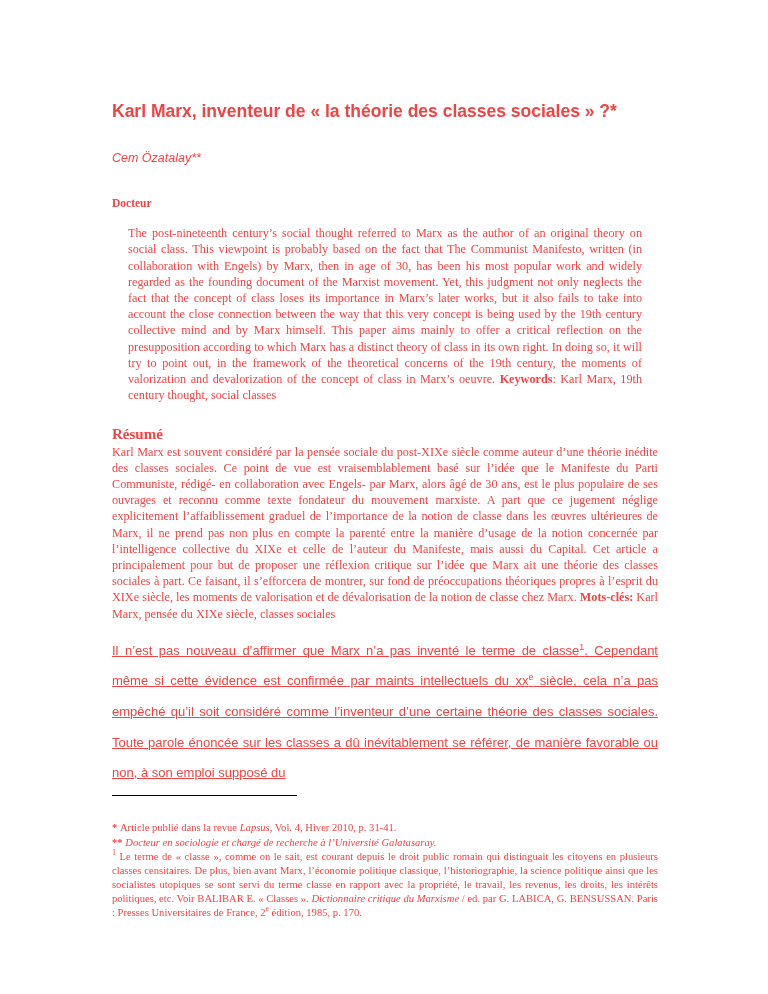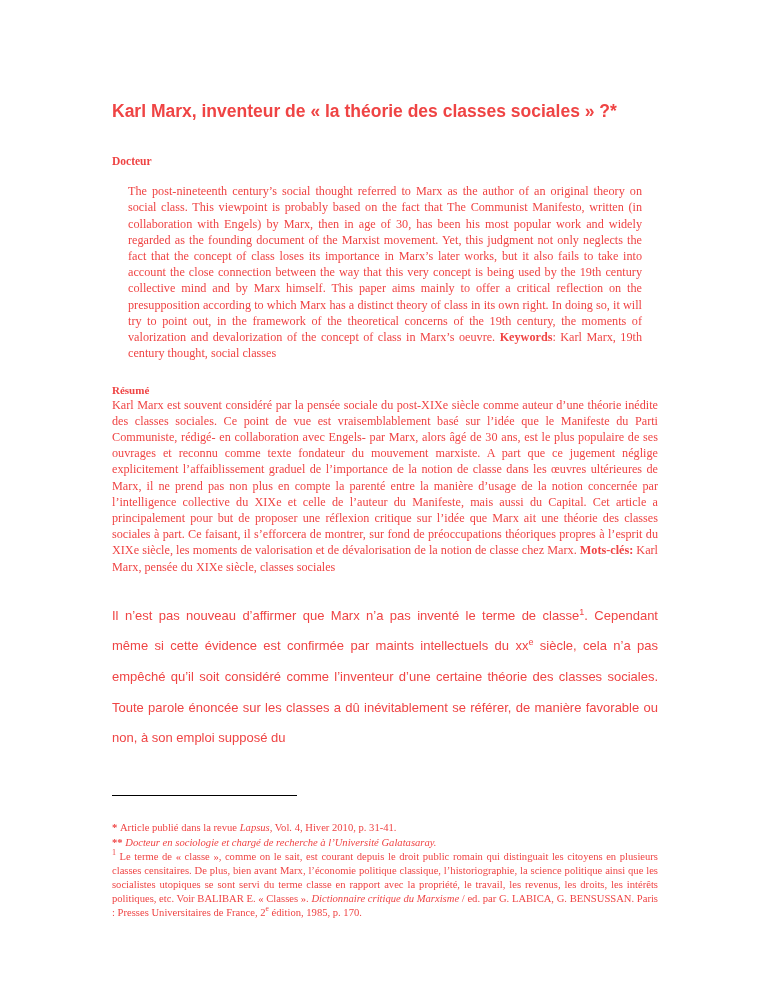--- a/index.html
+++ b/index.html
@@ -44,38 +44,39 @@
     margin-bottom: 1px;
   }
   .abstract-body {
     font-size: 12.2px;
     line-height: 1.33;
     text-align: justify;
     margin: 16px;
   }
   .resume-head {
     font-family: "Liberation Serif", serif;
-    font-size: 11px;
+    font-size: 15px;
     font-weight: bold;
     margin-top: 22px;
     margin-bottom: 1px;
   }
   .resume-body {
     font-size: 12.2px;
     line-height: 1.33;
     text-align: justify;
     margin: 0;
   }
   .bold-inline { font-weight: bold; }
   .main-body {
     font-family: "Liberation Sans", sans-serif;
     font-size: 13px;
     line-height: 2.35;
     text-align: justify;
-    margin-top: 26px;
+    margin-top: 14px;
+    text-decoration: underline;
   }
   .main-body sup { font-size: 9px; vertical-align: super; line-height: 0; }
   .footnote-rule {
     position: absolute;
     left: 112px;
     top: 795px;
     width: 185px;
     height: 0;
     border-top: 1px solid #000;
   }
@@ -95,20 +96,21 @@
 </style>
 </head>
 <body>
 
 <div class="page">
 
   <div class="content">
 
     <h1 class="title">Karl Marx, inventeur de « la théorie des classes sociales » ?*</h1>
 
+    <div class="author">Cem Özatalay**</div>
 
     <div class="section-head">Docteur</div>
     <p class="abstract-body"><span>The post-nineteenth century’s social thought referred to Marx as the author of an original theory on social class. This viewpoint is probably based on the fact that The Communist Manifesto, written (in collaboration with Engels) by Marx, then in age of 30, has been his most popular work and widely regarded as the founding document of the Marxist movement. Yet, this judgment not only neglects the fact that the concept of class loses its importance in Marx’s later works, but it also fails to take into account the close connection between the way that this very concept is being used by the 19th century collective mind and by Marx himself.  This paper aims mainly to offer a critical reflection on the presupposition according to which Marx has a distinct theory of class in its own right. In doing so, it will try to point out, in the framework of the theoretical concerns of the 19th century, the moments of valorization and devalorization of the concept of class in Marx’s oeuvre. </span><span class="bold-inline">Keywords</span><span>: Karl Marx, 19th century thought, social classes</span></p>
 
     <div class="resume-head">Résumé</div>
     <p class="resume-body"><span>Karl Marx est souvent considéré par la pensée sociale du post-XIXe siècle comme auteur d’une théorie inédite des classes sociales. Ce point de vue est vraisemblablement basé sur l’idée que le Manifeste du Parti Communiste, rédigé- en collaboration avec Engels- par Marx, alors âgé de 30 ans, est le plus populaire de ses ouvrages et reconnu comme texte fondateur du mouvement marxiste. A part que ce jugement néglige explicitement l’affaiblissement graduel de l’importance de la notion de classe dans les œuvres ultérieures de Marx, il ne prend pas non plus en compte la parenté entre la manière d’usage de la notion concernée par l’intelligence collective du XIXe et celle de l’auteur du Manifeste, mais aussi du Capital. Cet article a principalement pour but de proposer une réflexion critique sur l’idée que Marx ait une théorie des classes sociales à part. Ce faisant, il s’efforcera de montrer, sur fond de préoccupations théoriques propres à l’esprit du XIXe siècle, les moments de valorisation et de dévalorisation de la notion de classe chez Marx. </span><span class="bold-inline">Mots-clés:</span><span> Karl Marx, pensée du XIXe siècle, classes sociales</span></p>
 
     <p class="main-body"><span>Il n’est pas nouveau d’affirmer que Marx n’a pas inventé le terme de classe</span><sup>1</sup><span>. Cependant même si cette évidence est confirmée par maints intellectuels du xx</span><sup>e</sup><span> siècle, cela n’a pas empêché qu’il soit considéré comme l’inventeur d’une certaine théorie des classes sociales. Toute parole énoncée sur les classes a dû inévitablement se référer, de manière favorable ou non, à son emploi supposé du</span></p>
 
   </div>

